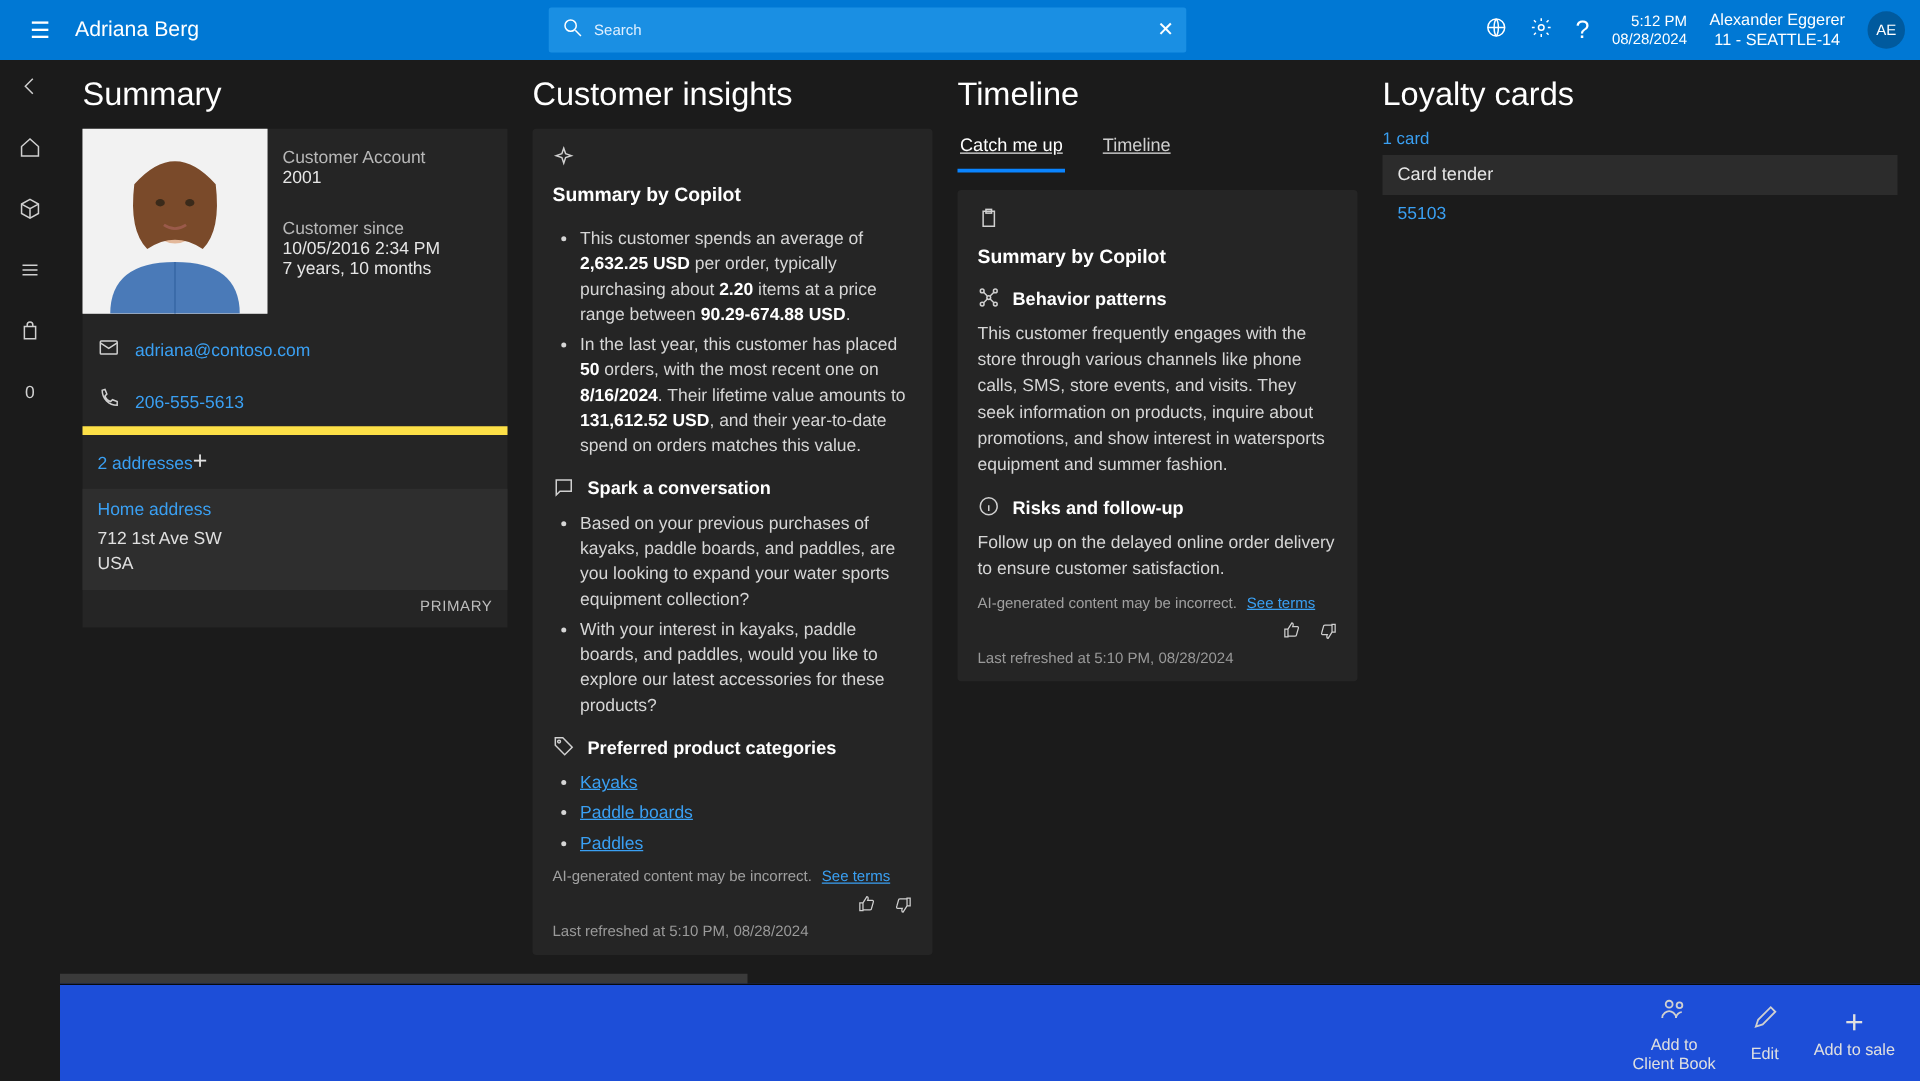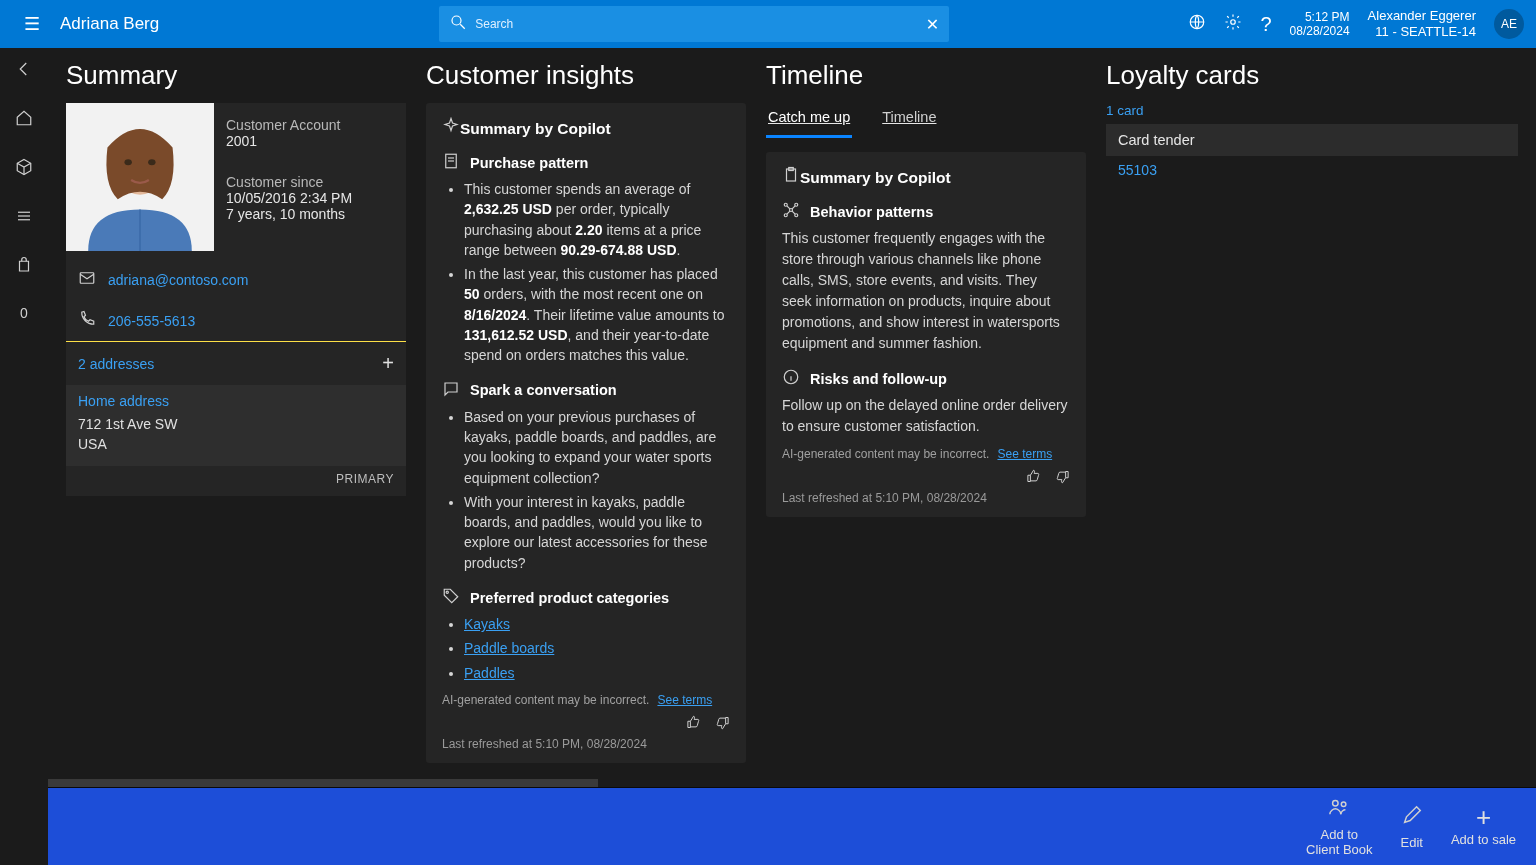--- a/index.html
+++ b/index.html
@@ -34,21 +34,21 @@
 .searchwrap input {
   flex: 1; background: transparent; border: none; outline: none;
   color: #fff; font-size: 12px; padding-left: 8px;
 }
 .searchwrap input::placeholder { color: #e0f0ff; }
 .searchwrap .sicon { color: #fff; font-size: 16px; }
 .searchwrap .xicon { color: #fff; font-size: 16px; cursor: pointer; }
 .topbar .right { margin-left: auto; display: flex; align-items: center; gap: 18px; }
 .topbar .ricon { font-size: 18px; cursor: pointer; }
 .topbar .dt { text-align: right; font-size: 12px; line-height: 1.2; }
-.topbar .user { text-align: right; font-size: 13px; line-height: 1.2; }
+.topbar .user { text-align: center; font-size: 13px; line-height: 1.2; }
 .topbar .avatar {
   width: 30px; height: 30px; border-radius: 50%;
   background: #005a9e; display: flex; align-items: center; justify-content: center;
   font-size: 12px;
 }
 
 .leftrail {
   position: absolute; left: 0; top: 48px; bottom: 0; width: 48px;
   background: #1b1b1b; display: flex; flex-direction: column; align-items: center;
   padding-top: 12px; gap: 26px; color: #d0d0d0;
@@ -77,39 +77,39 @@
 .pinfo { padding-top: 10px; font-size: 14px; color: #d0d0d0; }
 .pinfo .lbl { color: #b8b8b8; font-size: 14px; margin-top: 4px; }
 .pinfo .val { color: #e6e6e6; }
 .contactrow {
   display: flex; align-items: center; gap: 12px;
   padding: 10px 12px; font-size: 14px;
 }
 .contactrow .cicon { width: 18px; text-align: center; color: #d0d0d0; }
 .contactrow a { color: #3aa0f3; text-decoration: none; }
 .addrhdr {
-  display: flex; align-items: center; justify-content: space-between;
+  display: flex; align-items: center; 
   padding: 10px 12px; font-size: 14px; color: #3aa0f3;
-  border-top: 1px solid #fde047;
+  border-top: 7px solid #fde047;
 }
 .addrhdr .plus { color: #e0e0e0; font-size: 20px; cursor: pointer; }
 .addrblock {
   background: #2e2e2e; padding: 8px 12px 12px 12px; font-size: 14px;
 }
 .addrblock .atitle { color: #3aa0f3; margin-bottom: 6px; }
 .addrblock .aline { color: #e0e0e0; line-height: 1.4; }
 .primary-tag { text-align: right; padding: 6px 12px 0 0; font-size: 12px; color: #bdbdbd; letter-spacing: 0.5px; }
 
 
 .insights-col { width: 320px; }
 .card {
   background: #252525; border-radius: 3px; padding: 14px 16px 12px 16px;
   font-size: 14px; color: #d6d6d6;
 }
-.card .chdr { display: flex; align-items: flex-end; margin-bottom: 10px; }
+.card .chdr { display: flex; align-items: flex-start; gap: 10px; margin-bottom: 10px; flex-direction: column; }
 .card .chdr .ctitle { font-weight: 600; font-size: 15.5px; color: #fff; }
 .section { margin-top: 14px; }
 .section .shdr { display: flex; align-items: center; gap: 10px; margin-bottom: 6px; }
 .section .stitle { font-weight: 600; color: #fff; font-size: 14.5px; }
 .section ul { list-style: disc; padding-left: 22px; }
 .section li { margin: 4px 0; line-height: 1.45; }
 .section li b { color: #fff; font-weight: 600; }
 .linky { color: #3aa0f3; text-decoration: underline; cursor: pointer; }
 .aifoot {
   font-size: 12px; color: #a0a0a0; margin-top: 10px;
@@ -289,30 +289,20 @@
       <div class="chdr">
         <span>
           <svg class="icon-svg" viewBox="0 0 24 24">
               <path d="M12 2l2 6 6 2-6 2-2 6-2-6-6-2 6-2z"></path>
             </svg>
         </span>
         <span class="ctitle">Summary by Copilot</span>
       </div>
 
       <div class="section">
-        <div class="shdr">
-          <span>
-            <svg class="icon-svg" viewBox="0 0 24 24">
-                <rect x="5" y="3" width="14" height="18"></rect>
-                <line x1="8" y1="8" x2="16" y2="8"></line>
-                <line x1="8" y1="12" x2="16" y2="12"></line>
-              </svg>
-          </span>
-          <span class="stitle">Purchase pattern</span>
-        </div>
         <ul>
           <li>
             <span>This customer spends an average of </span><b>2,632.25 USD</b><span> per order, typically purchasing about </span><b>2.20</b><span> items at a price range between  </span><b>90.29-674.88 USD</b><span>.</span>
           </li>
           <li>
             <span>In the last year, this customer has placed </span><b>50</b><span> orders, with the most recent one on </span><b>8/16/2024</b><span>. Their lifetime value amounts to </span><b>131,612.52 USD</b><span>, and their year-to-date spend on orders matches this value.</span>
           </li>
         </ul>
       </div>
 

